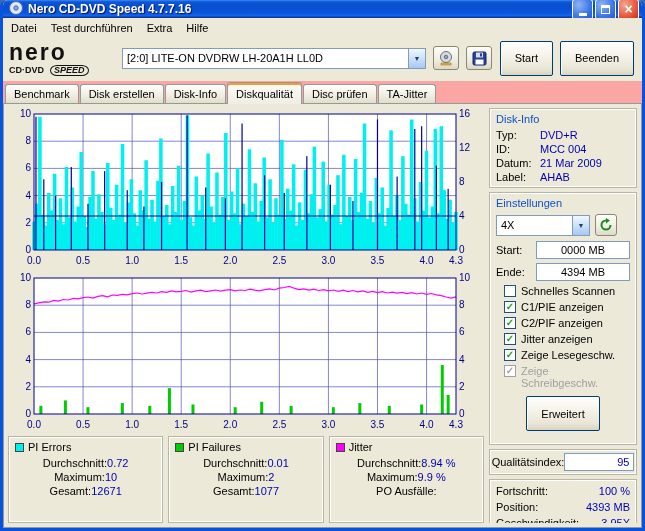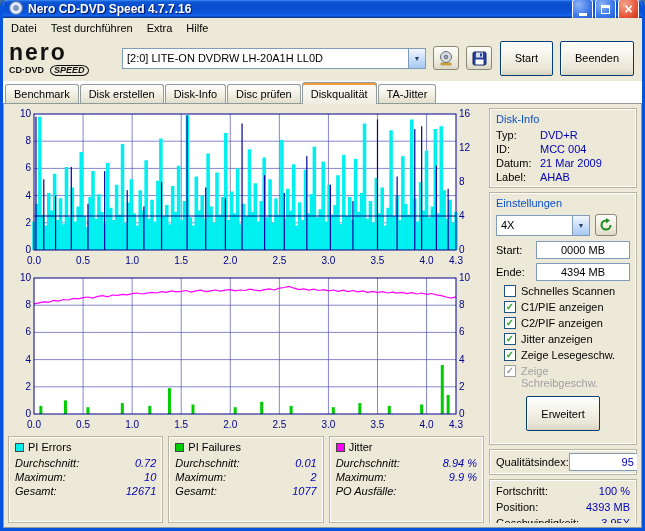--- a/index.html
+++ b/index.html
@@ -34,34 +34,34 @@
   .combo-btn{width:17px;align-self:stretch;flex:none;display:flex;align-items:center;justify-content:center;font-size:7px;color:#26415E;
     background:linear-gradient(180deg,#F2F7FE 0%,#CCE0FB 50%,#A7C8F2 100%);border-left:1px solid #7F9DB9;}
   .iconbtn{width:26px;height:24px;display:flex;align-items:center;justify-content:center;
     background:linear-gradient(180deg,#FDFDFB,#EFEDE0 60%,#DCD9C8);border:1px solid #8B8972;border-radius:3px;}
   .iconbtn.small{width:22px;height:22px;}
   .xpbtn{height:35px;padding:0 14px;font-size:11px;font-family:inherit;color:#000;
     background:linear-gradient(180deg,#FFFFFF 0%,#F4F2E7 45%,#E9E6D8 80%,#D8D4C2 100%);
     border:1px solid #003C74;border-radius:2px;box-shadow:inset 1px 1px 0 #fff;}
   .start{margin-left:auto;}
   
-  .tabstrip{height:22px;flex:none;display:flex;align-items:flex-end;padding:0 2px;background:#ffffff;position:relative;z-index:2;}
+  .tabstrip{height:22px;flex:none;display:flex;align-items:flex-end;padding:0 2px;background:#fca5a5;position:relative;z-index:2;}
   .tab{padding:3px 8px 2px;border:1px solid #919B9C;border-bottom:none;border-radius:3px 3px 0 0;height:19px;margin-right:1px;
     background:linear-gradient(180deg,#FFFFFC,#F0EDDF 60%,#E2DECC);position:relative;z-index:1;}
   .tab.active{background:linear-gradient(180deg,#FCFBF6,#F0EEE2);height:22px;padding-top:5px;margin-bottom:-1px;z-index:3;
     box-shadow:inset 0 2px 0 #F49B38;}
   
   .content{flex:1;display:flex;gap:5px;border:1px solid #919B9C;padding:4px;background:#ECE9D8;min-height:0;}
   .left{flex:1;min-width:0;display:flex;flex-direction:column;gap:4px;}
   .chart-box{height:160px;flex:none;}
   .statsrow{flex:1;display:flex;gap:5px;min-height:0;}
   .statbox{flex:1;border:1px solid #B8B5A2;box-shadow:inset 1px 1px 0 #fff,inset -1px -1px 0 #fff;padding:2px 4px;overflow:hidden;}
   .stat-title{display:flex;align-items:center;gap:4px;padding:2px 2px 3px;}
   .swatch{width:9px;height:9px;border:1px solid #444;flex:none;}
-  .srow{display:flex;justify-content:space-between;padding:1px 2px;font-style:italic;}
+  .srow{display:flex;justify-content:center;padding:1px 2px;}
   .sval{color:#0000B4;}
   
   .sidebar{width:148px;flex:none;display:flex;flex-direction:column;gap:4px;overflow:hidden;}
   .panel{border:1px solid #B8B5A2;box-shadow:inset 1px 1px 0 #fff,inset -1px -1px 0 #fff;padding:3px 6px;}
   .panel-header{color:#0B50C8;padding:1px 0 3px;}
   .irow{display:flex;padding:1px 0;}
   .ilabel{width:44px;flex:none;}
   .ival{color:#0000B4;white-space:nowrap;}
   .combo-row{display:flex;gap:5px;align-items:center;padding:2px 0 3px;}
   .frow{display:flex;align-items:center;gap:4px;padding:2px 0;}
@@ -69,21 +69,21 @@
   .inset{background:#fff;border:1px solid #7F9DB9;padding:2px 4px;color:#000;}
   .field{flex:1;text-align:center;}
   .cb{display:flex;align-items:flex-start;gap:5px;padding:2px 8px;}
   .cbbox{width:12px;height:12px;background:#fff;border:1px solid #1D5281;flex:none;display:flex;align-items:center;justify-content:center;}
   .cbcheck{visibility:hidden;color:#21A121;font-size:10px;font-weight:bold;line-height:1;}
   .cb.checked .cbcheck{visibility:visible;}
   .cb.disabled .cbcheck{color:#A0A0A0;}
   .cb.disabled .cblabel{color:#A0A0A0;}
   .cb.disabled .cbbox{border-color:#A0A0A0;}
   .adv{display:block;margin:5px auto 10px;}
-  .qpanel{display:flex;align-items:center;justify-content:space-between;flex:none;}
+  .qpanel{display:flex;align-items:center;justify-content:center;flex:none;}
   .qval{width:70px;text-align:right;color:#0000B4;flex:none;}
   .ppanel{flex:1;}
   .prow{display:flex;justify-content:space-between;padding:2px 0;}
   .pval{color:#0000B4;}
 </style>
 </head>
 <body>
 
 <div class="window">
 
@@ -143,22 +143,22 @@
         </svg>
     </button>
     <button class="xpbtn start">Start</button>
     <button class="xpbtn">Beenden</button>
   </div>
 
   <div class="tabstrip">
     <span class="tab">Benchmark</span>
     <span class="tab">Disk erstellen</span>
     <span class="tab">Disk-Info</span>
+    <span class="tab active">Diskqualität</span>
     <span class="tab">Disc prüfen</span>
-    <span class="tab active">Diskqualität</span>
     <span class="tab">TA-Jitter</span>
   </div>
 
   <div class="content">
     <div class="left">
       <div class="chart-box" id="chart-top"><svg width="476" height="160">
             <rect x="26" y="6" width="422" height="136" fill="#FFFFFF"></rect>
             <line x1="75.06976744186046" y1="6" x2="75.06976744186046" y2="142" stroke="#5050B8" stroke-width="0.7"></line>
             <line x1="124.13953488372093" y1="6" x2="124.13953488372093" y2="142" stroke="#5050B8" stroke-width="0.7"></line>
             <line x1="173.2093023255814" y1="6" x2="173.2093023255814" y2="142" stroke="#5050B8" stroke-width="0.7"></line>

